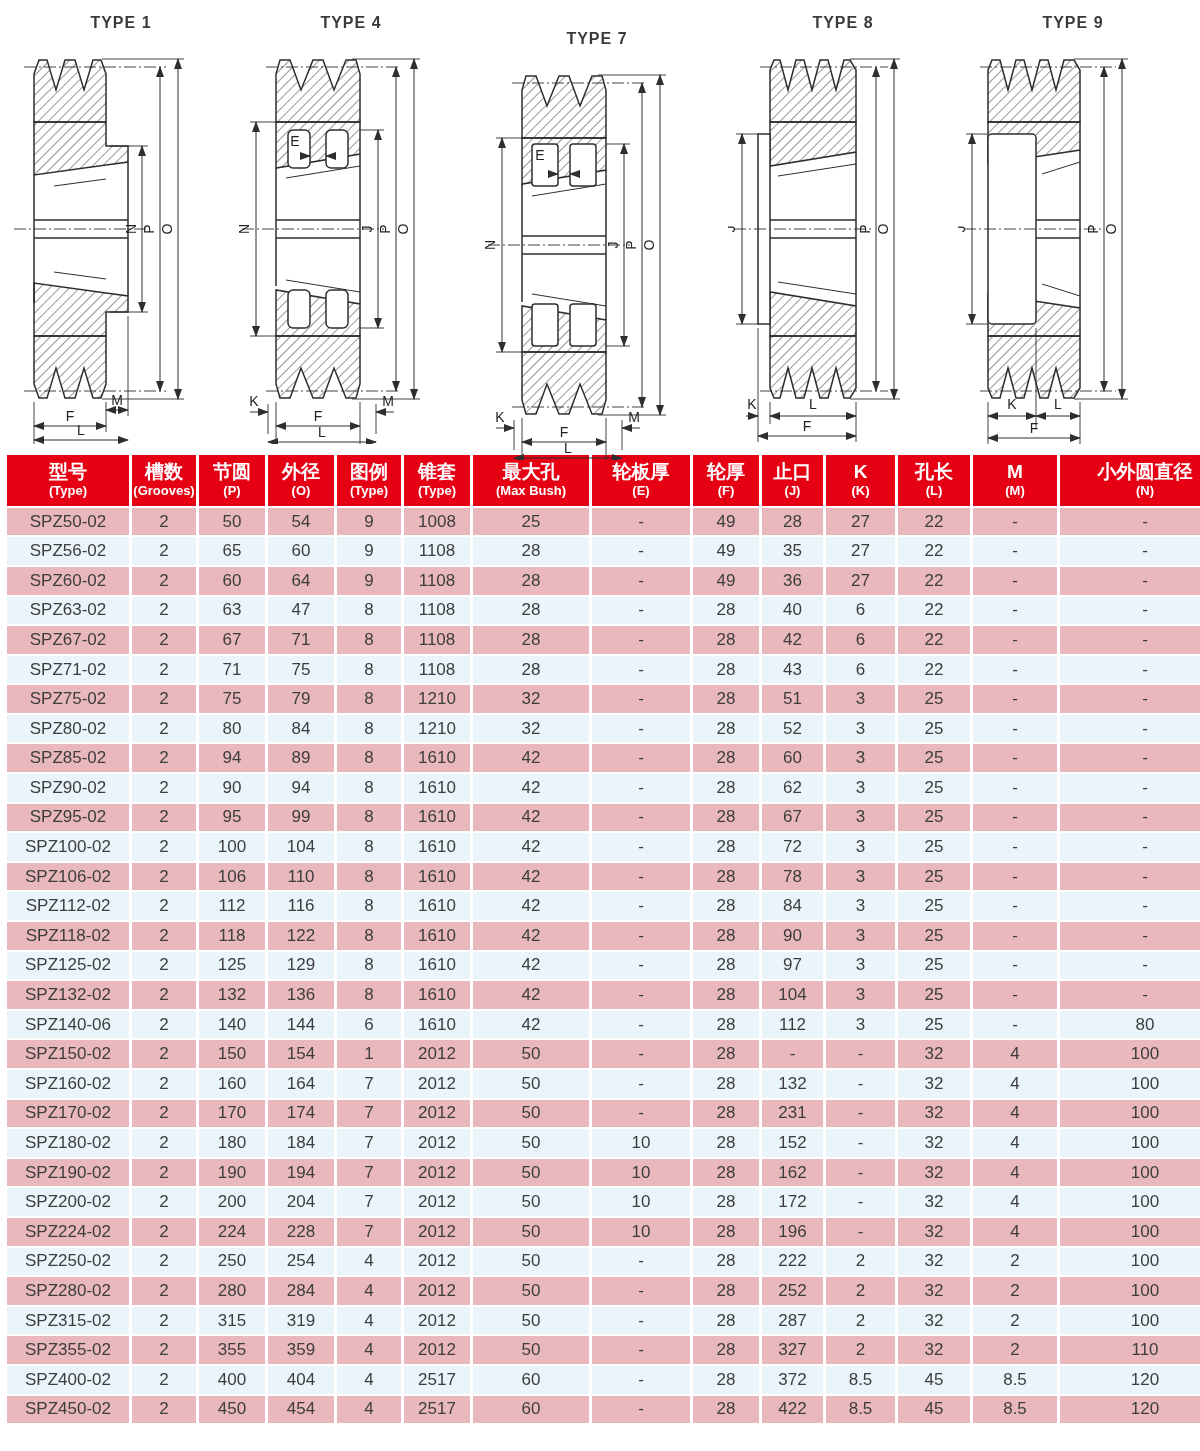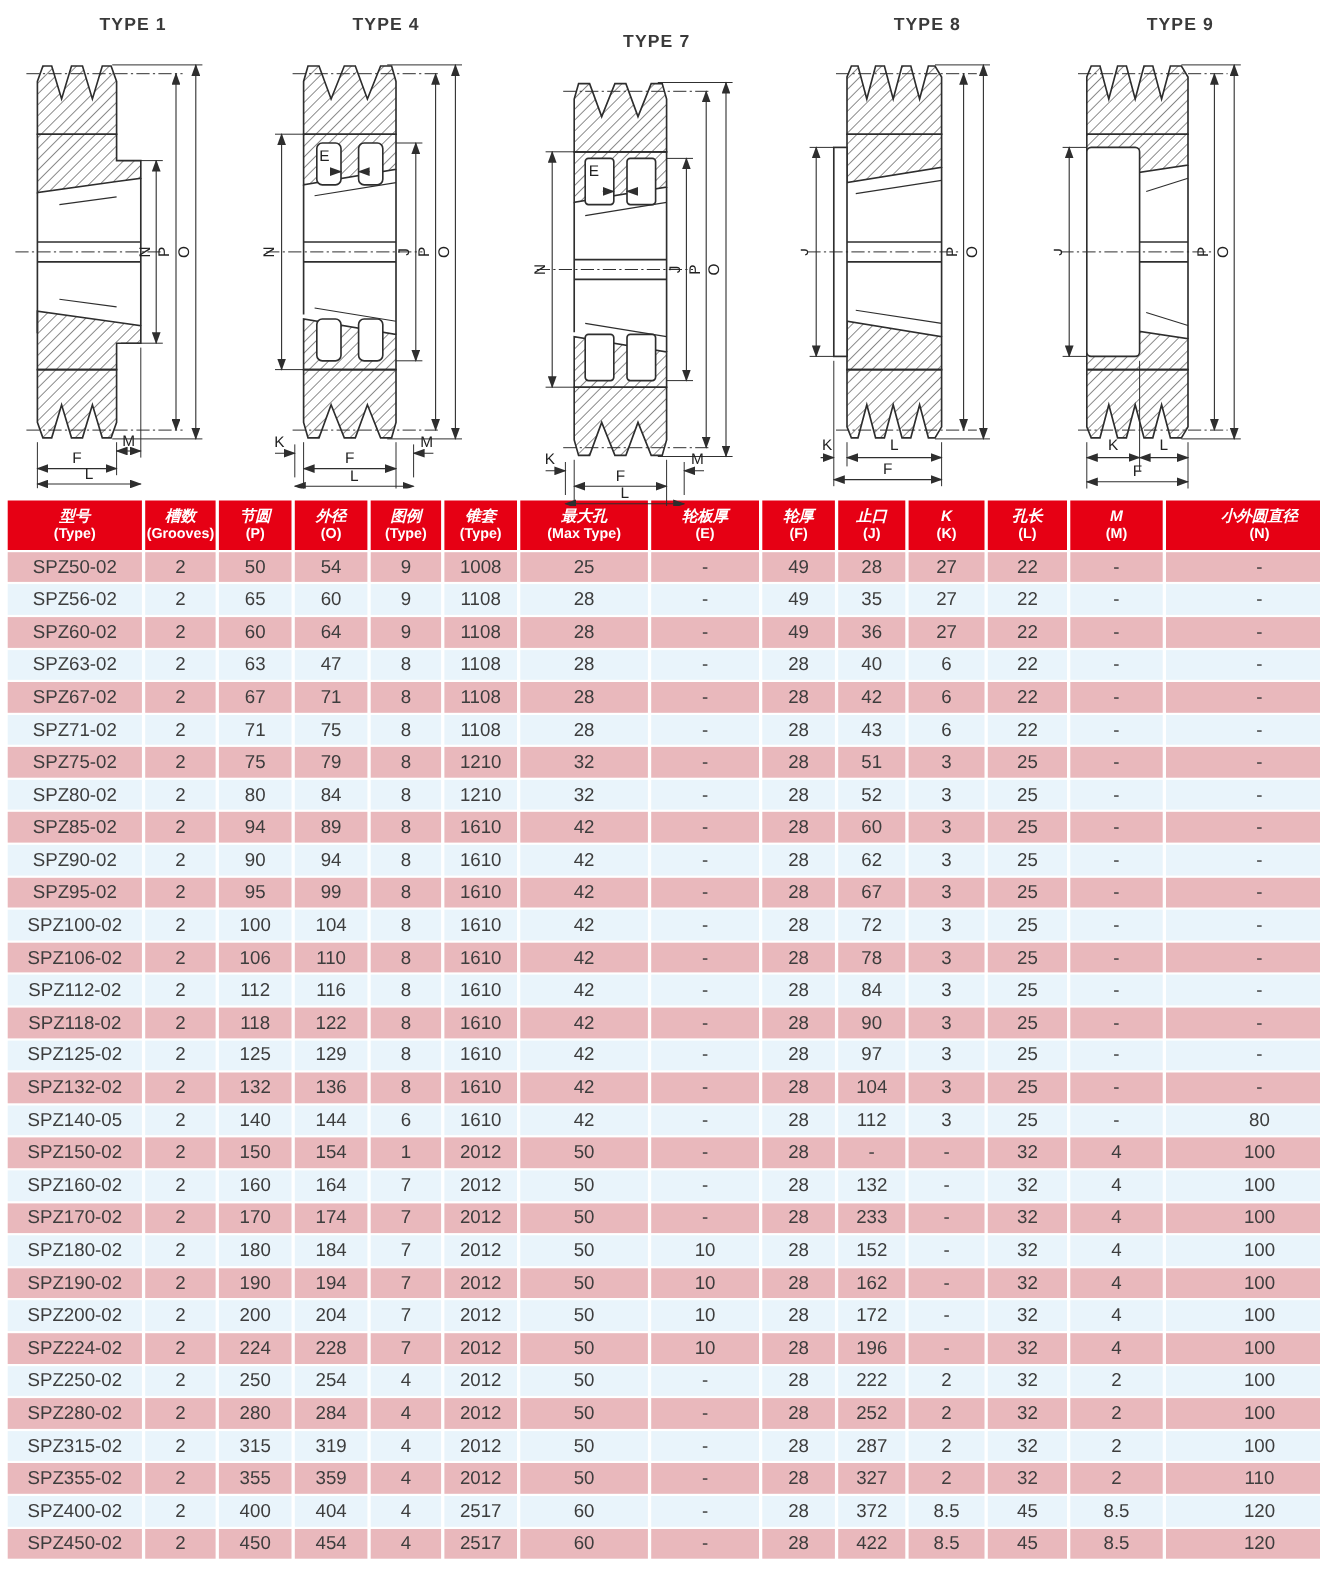--- a/index.html
+++ b/index.html
@@ -17,21 +17,21 @@
   .win{fill:#ffffff;stroke:#2e2e2e;stroke-width:1.5;}
   .ext{stroke:#2e2e2e;stroke-width:0.9;}
   .dim{stroke:#2e2e2e;stroke-width:1;}
   .cl{stroke:#2e2e2e;stroke-width:0.9;stroke-dasharray:12 3 2 3;}
   .lbl{font-size:14px;fill:#222;font-family:"Liberation Sans","DejaVu Sans",sans-serif;}
 
   
   table{border-collapse:separate;border-spacing:3px 2px;table-layout:fixed;
         width:1192px;margin:1px 4px 0 4px;}
   thead th{background:var(--red,#e60014);color:#fff;padding:6px 0 7px 0;vertical-align:middle;}
-  thead th .zh{font-size:14px;font-weight:bold;line-height:1.2;font-style:italic;}
+  thead th .zh{font-size:19px;font-weight:bold;line-height:1.2;}
   thead th .en{font-size:13px;font-weight:bold;line-height:1.15;}
   tbody td{text-align:center;font-size:17px;color:#3d3d3d;height:25.6px;padding:1px 0;
            overflow:hidden;white-space:nowrap;}
   tbody tr:nth-child(odd) td{background:var(--pink,#e9b8bc);}
   tbody tr:nth-child(even) td{background:var(--blue,#e9f4fb);}
 </style>
 </head>
 <body>
 
 <div class="page">
@@ -356,21 +356,21 @@
           <th>
             <div class="zh">图例</div>
             <div class="en">(Type)</div>
           </th>
           <th>
             <div class="zh">锥套</div>
             <div class="en">(Type)</div>
           </th>
           <th>
             <div class="zh">最大孔</div>
-            <div class="en">(Max Type)</div>
+            <div class="en">(Max Bush)</div>
           </th>
           <th>
             <div class="zh">轮板厚</div>
             <div class="en">(E)</div>
           </th>
           <th>
             <div class="zh">轮厚</div>
             <div class="en">(F)</div>
           </th>
           <th>
@@ -662,21 +662,21 @@
           <td>42</td>
           <td>-</td>
           <td>28</td>
           <td>104</td>
           <td>3</td>
           <td>25</td>
           <td>-</td>
           <td>-</td>
         </tr>
         <tr>
-          <td>SPZ140-05</td>
+          <td>SPZ140-06</td>
           <td>2</td>
           <td>140</td>
           <td>144</td>
           <td>6</td>
           <td>1610</td>
           <td>42</td>
           <td>-</td>
           <td>28</td>
           <td>112</td>
           <td>3</td>
@@ -719,21 +719,21 @@
         <tr>
           <td>SPZ170-02</td>
           <td>2</td>
           <td>170</td>
           <td>174</td>
           <td>7</td>
           <td>2012</td>
           <td>50</td>
           <td>-</td>
           <td>28</td>
-          <td>233</td>
+          <td>231</td>
           <td>-</td>
           <td>32</td>
           <td>4</td>
           <td>100</td>
         </tr>
         <tr>
           <td>SPZ180-02</td>
           <td>2</td>
           <td>180</td>
           <td>184</td>

